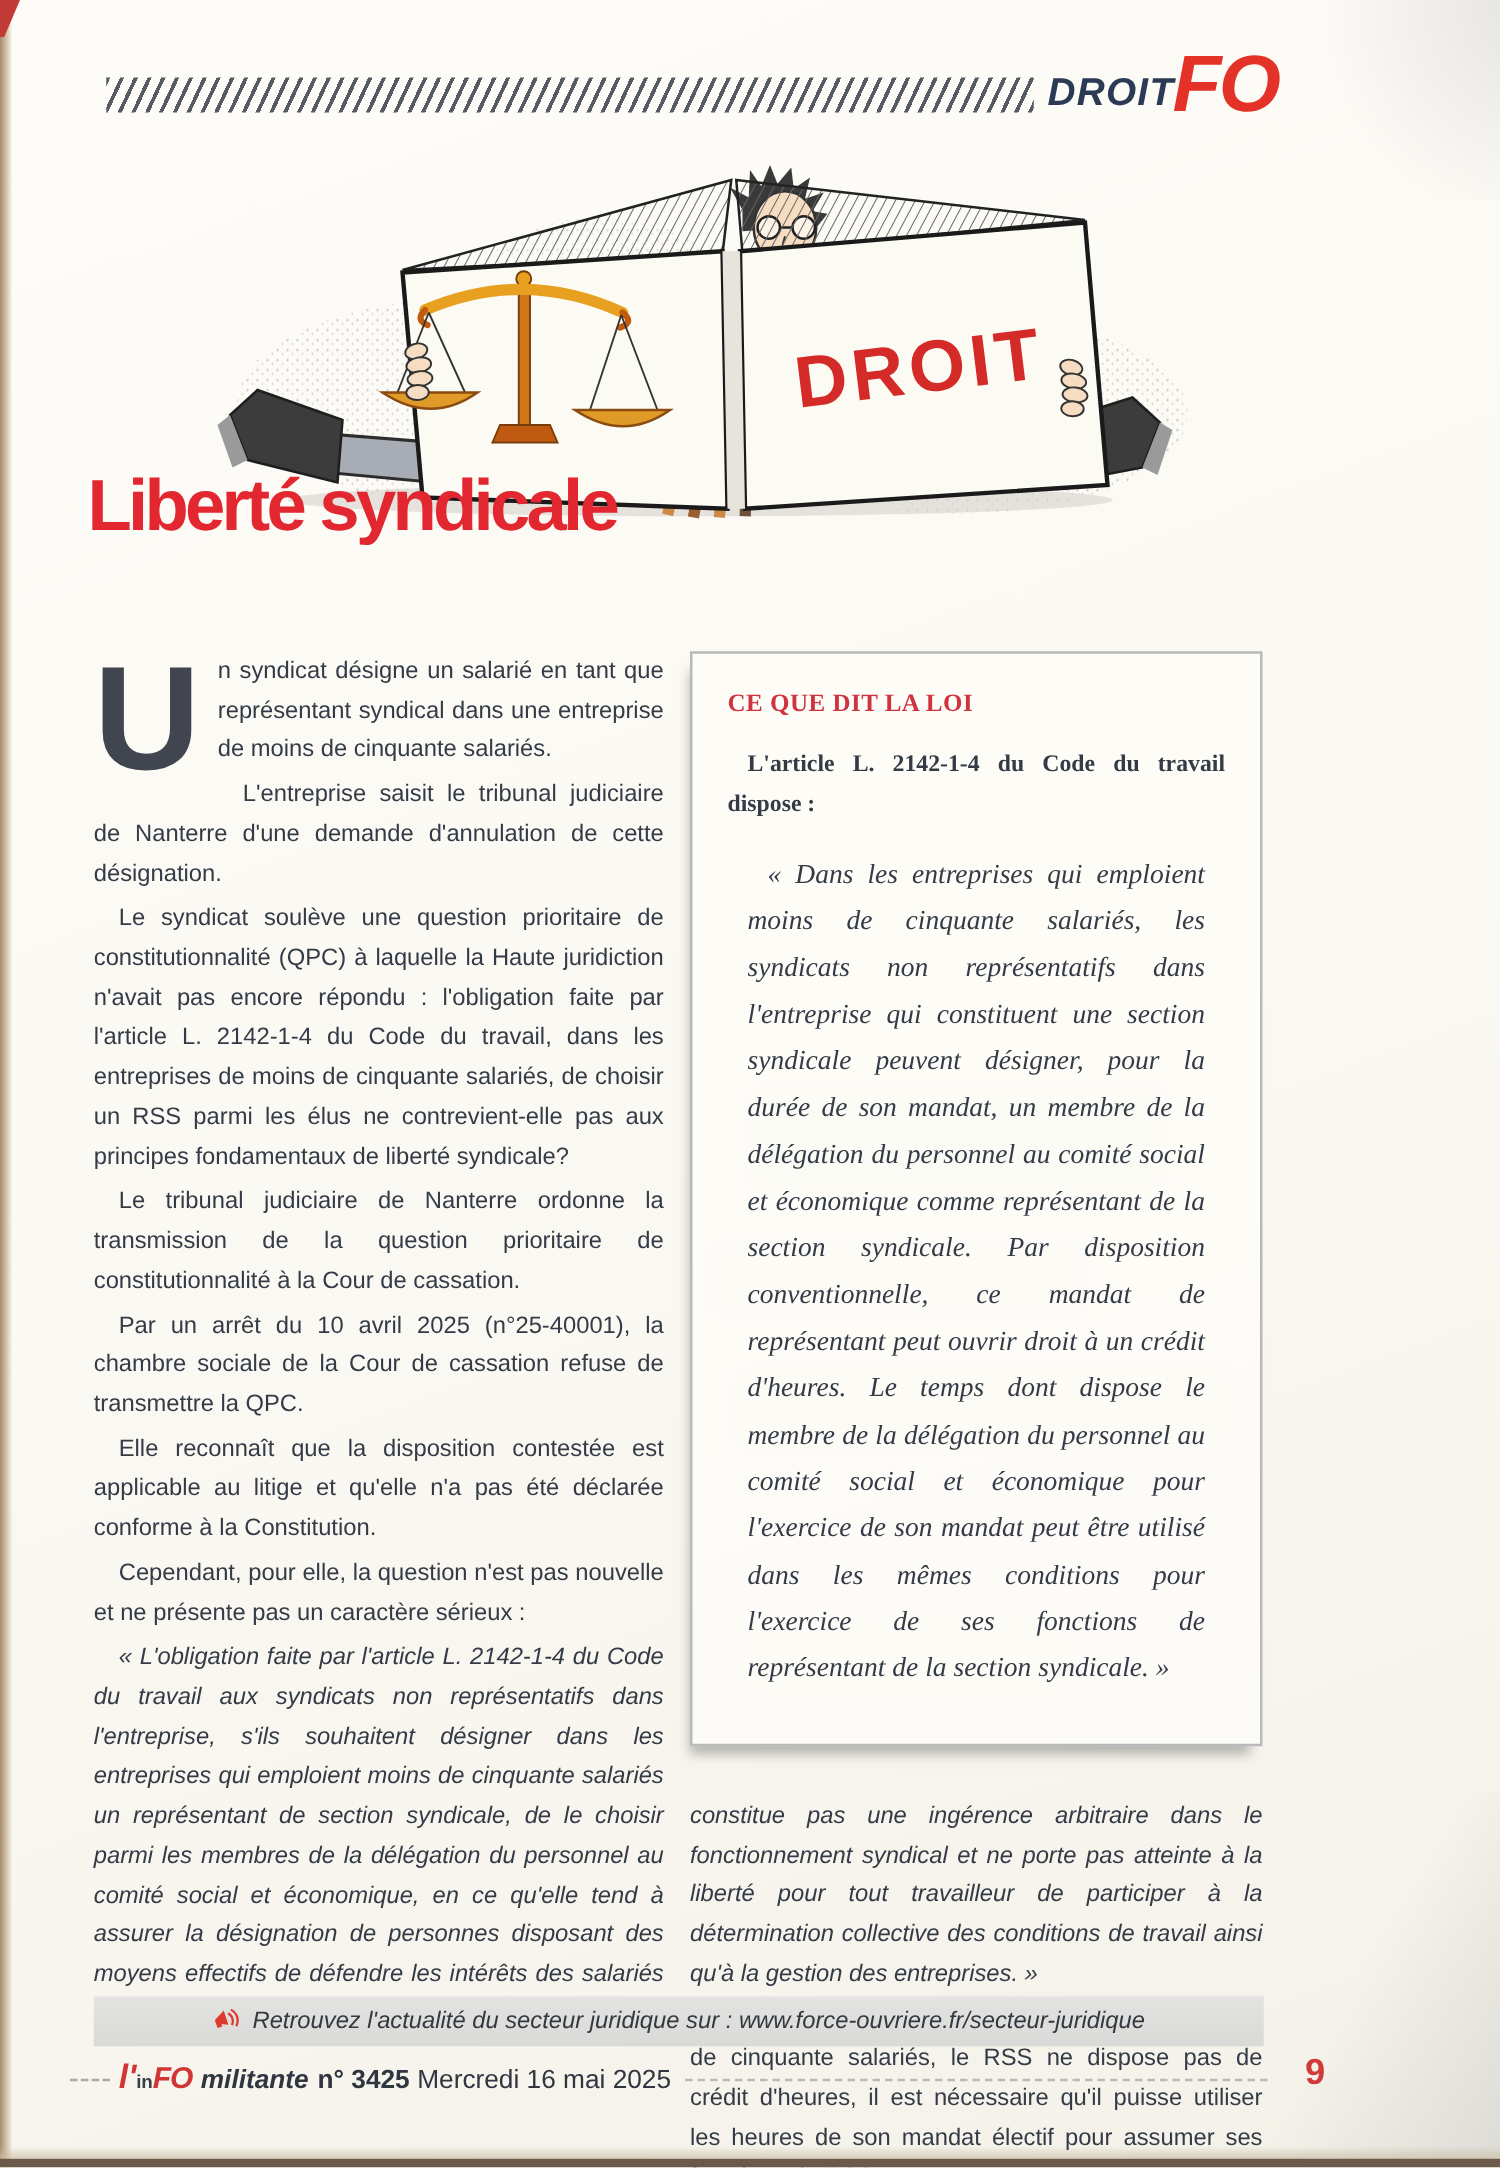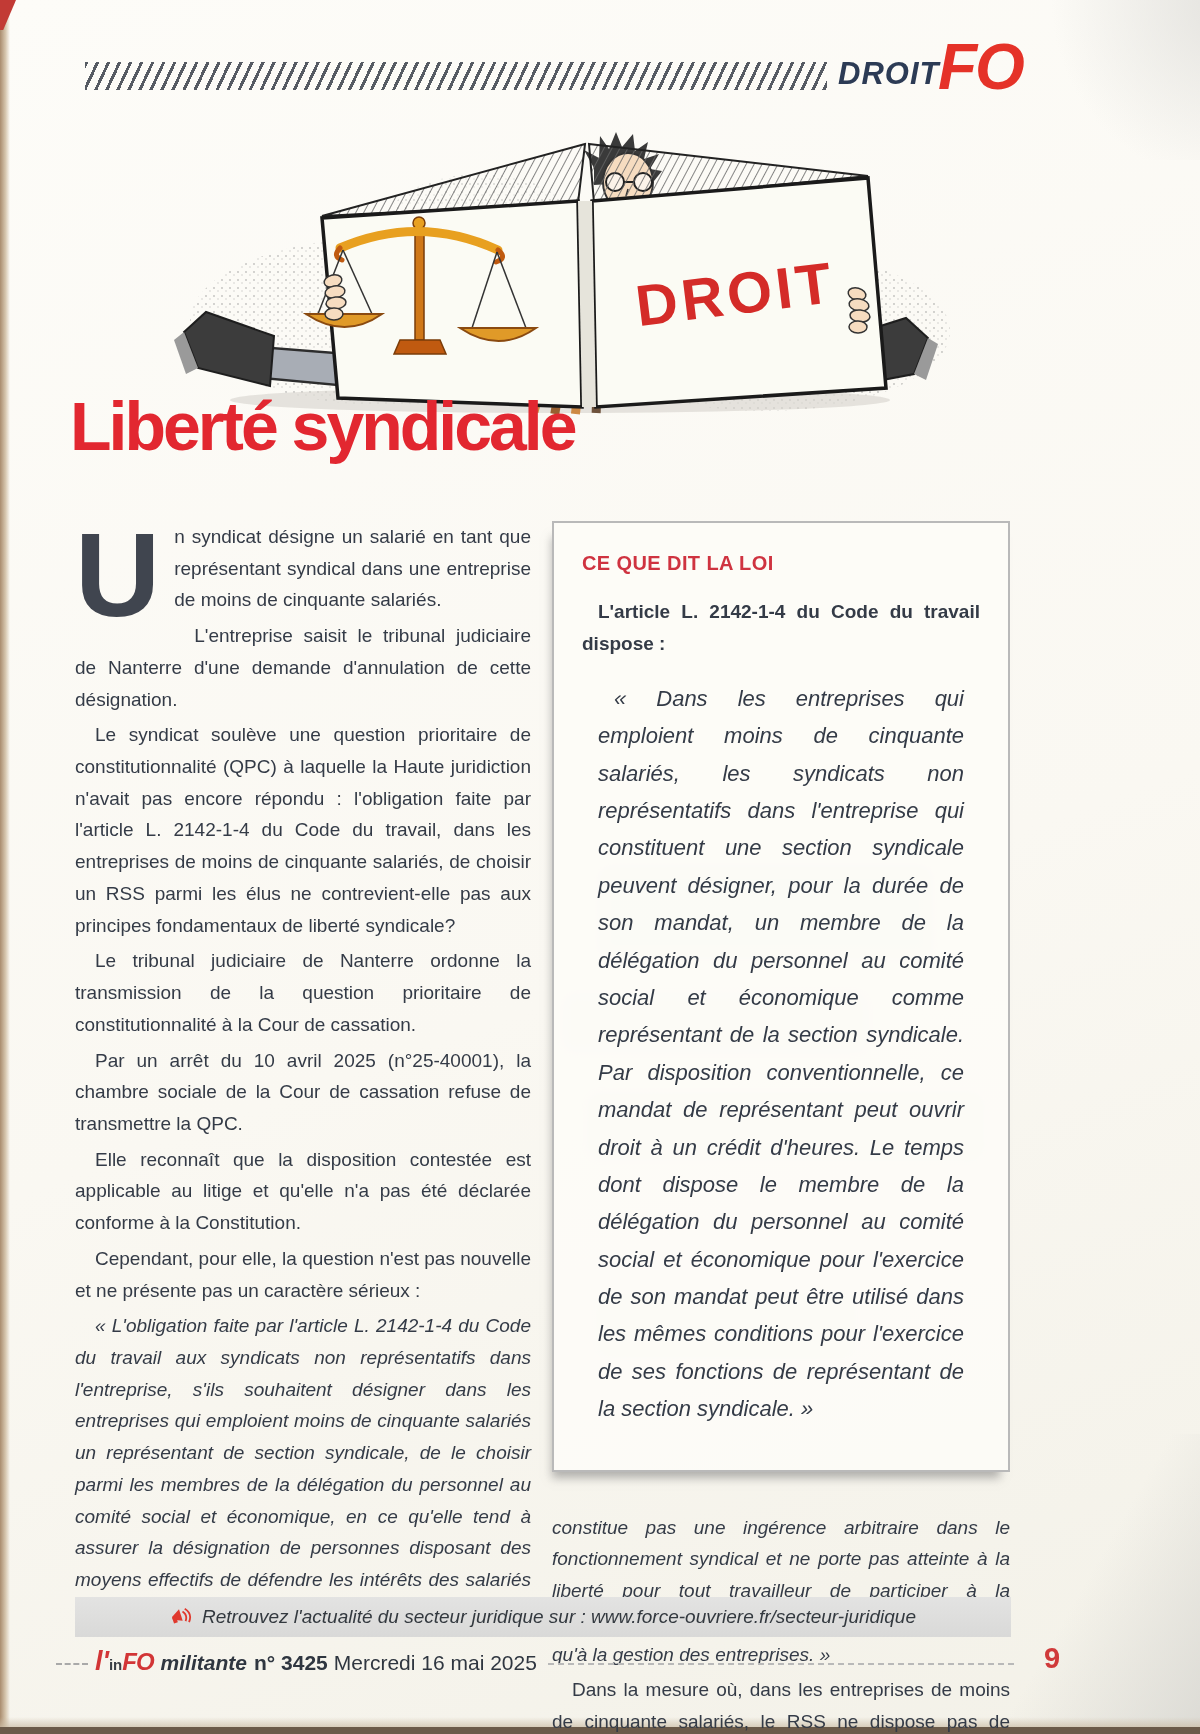--- a/index.html
+++ b/index.html
@@ -29,39 +29,39 @@
     background:repeating-linear-gradient(115deg,#565b63 0 3px,rgba(0,0,0,0) 3px 10px);}
   .hdr-section{position:absolute;left:838px;top:56px;font-size:31px;font-weight:800;
     font-style:italic;color:#2c3b55;letter-spacing:1px;}
   .hdr-brand{position:absolute;left:938px;top:30px;font-size:64px;font-weight:800;
     font-style:italic;color:#e53228;letter-spacing:-2px;}
 
   
   .illus{position:absolute;left:100px;top:126px;width:900px;height:295px;}
 
   
-  .title{position:absolute;left:70px;top:392px;font-size:68px;font-weight:800;
+  .title{position:absolute;left:70px;top:376px;font-size:58px;font-weight:800;
     color:#e22730;letter-spacing:-3px;line-height:1;}
 
   
   .col{position:absolute;top:521px;width:456px;font-size:19px;line-height:1.67;
     text-align:justify;color:#343b47;}
   .col-left{left:75px;}
   .col-right{left:552px;width:458px;}
   .para{margin:0 0 4px 0;text-indent:20px;}
   .para.italic{font-style:italic;}
   .para.noindent{text-indent:0;}
   .dropcap-para{text-indent:0;}
   .dropcap{float:left;font-size:118px;line-height:.78;font-weight:800;color:#40454f;
     margin:8px 14px 0 0;}
 
   
   .law-box{border:2px solid #b9b9b9;background:rgba(253,252,247,.9);
     padding:24px 28px 26px 28px;margin-bottom:40px;
-    box-shadow:-5px 11px 9px -5px rgba(120,120,120,.55);}
+    box-shadow:-5px 11px 9px -5px rgba(120,120,120,.55);font-family:Liberation Serif, serif;}
   .law-box-heading{color:#cf3340;font-weight:800;font-size:20px;letter-spacing:.4px;
     margin:0 0 16px 0;}
   .law-box-intro{font-weight:700;font-size:19px;margin:0 0 20px 0;text-indent:16px;}
   .law-box-quote{font-style:italic;font-size:22px;line-height:1.7;margin:16px;
     text-indent:16px;text-align:justify;}
 
   .signature{position:absolute;left:552px;top:1530px;width:458px;text-align:right;
     color:#c9303c;font-weight:700;font-size:17px;}
 
   

